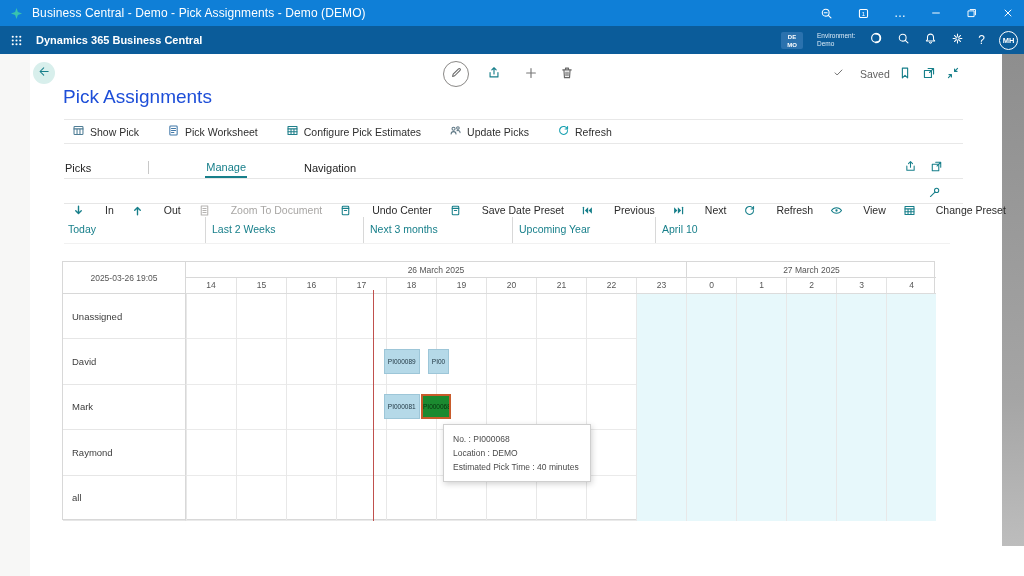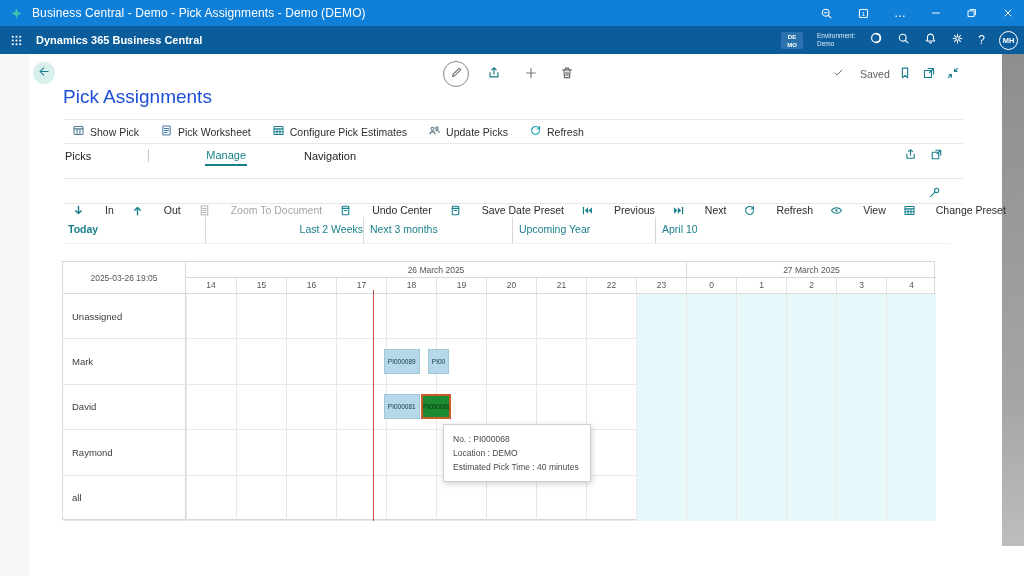--- a/index.html
+++ b/index.html
@@ -28,41 +28,41 @@
   .left-gutter{position:absolute;left:0;top:54px;width:30px;height:522px;background:#f7f7f6;}
   .right-band{position:absolute;left:1002px;top:54px;width:22px;height:492px;background:linear-gradient(to bottom,#8e8e8e,#a5a5a5 70%,#bdbdbd);}
 
   .back-btn{position:absolute;left:33px;top:62px;width:22px;height:22px;border-radius:50%;background:#d8efec;display:flex;align-items:center;justify-content:center;}
   .page-title{position:absolute;left:63px;top:86px;font-size:19px;color:#1d4ed8;font-weight:400;}
   .util{position:absolute;top:66px;display:flex;}
   .pencil-circle{position:absolute;left:443px;top:61px;width:26px;height:26px;border:1px solid #8a8886;border-radius:50%;display:flex;align-items:center;justify-content:center;}
   .saved{position:absolute;left:833px;top:67px;display:flex;align-items:center;gap:16px;font-size:10.5px;color:#616161;}
 
   
-  .cmdbar{position:absolute;left:64px;top:119px;width:899px;height:25px;border-top:1px solid #e8e8e8;border-bottom:1px solid #e8e8e8;display:flex;align-items:center;gap:21px;padding-left:8px;}
+  .cmdbar{position:absolute;left:64px;top:119px;width:899px;height:25px;border-top:1px solid #e8e8e8;border-bottom:1px solid #e8e8e8;display:flex;align-items:center;gap:28px;padding-left:8px;}
   .cmd-item{display:flex;align-items:center;gap:5px;font-size:10.5px;color:#2f2f2f;cursor:default;}
 
   
-  .tabrow{position:absolute;left:64px;top:144px;width:899px;height:23px;display:flex;align-items:center;gap:41px;}
+  .tabrow{position:absolute;left:64px;top:156px;width:899px;height:23px;display:flex;align-items:center;gap:41px;}
   .tab{font-size:11px;color:#242424;margin-right:15px;padding:3px 1px;}
   .tab.active{color:var(--accent,#177f8a);border-bottom:2px solid var(--accent,#177f8a);}
   .tab-div{width:1px;height:13px;background:#c8c8c8;margin-right:15px;}
   .tabrow .spacer{flex:1;}
   .tabrow .ticons{display:flex;gap:13px;margin-right:20px;}
 
   
   .actbar{position:absolute;left:64px;top:178px;width:899px;height:26px;border-top:1px solid #e6e6e6;border-bottom:1px solid #e6e6e6;display:flex;align-items:center;gap:17px;padding-left:8px;}
   .act-item{display:flex;align-items:flex-start;gap:20px;font-size:10.5px;color:#2b2b2b;cursor:default;white-space:nowrap;margin-top:40px;}
   .act-item.disabled{color:#a8a6a4;}
   .act-pin{position:absolute;right:22px;top:6px;}
 
   
   .quick{position:absolute;left:64px;top:217px;width:886px;height:27px;display:flex;border-bottom:1px solid #f1f1f1;}
   .q-item{font-size:10.5px;color:var(--accent,#177f8a);line-height:25px;padding-left:6px;border-left:1px solid #d8d8d8;cursor:default;}
-  .q-item:first-child{border-left:none;padding-left:4px;font-weight:bold;}
+  .q-item:first-child{border-left:none;padding-left:4px;}
 
   
   .gantt{position:absolute;left:62px;top:261px;width:873px;height:259px;border:1px solid #d8d8d8;background:#fff;}
   .g-datetime{position:absolute;left:0;top:0;width:123px;height:32px;border-right:1px solid #d8d8d8;border-bottom:1px solid #d8d8d8;font-size:8.5px;color:#555;display:flex;align-items:center;justify-content:center;}
   .g-days{position:absolute;left:123px;top:0;height:16px;display:flex;}
   .g-day{height:16px;font-size:8.5px;color:#555;text-align:center;line-height:16px;border-bottom:1px solid #d8d8d8;}
   .g-day + .g-day{border-left:1px solid #d8d8d8;}
   .g-hours{position:absolute;left:123px;top:16px;height:16px;display:flex;border-bottom:1px solid #dcdcdc;}
   .g-hour{width:50px;height:15px;font-size:8.5px;color:#555;text-align:center;line-height:15px;border-left:1px solid #e3e3e3;}
   .g-hour:first-child{border-left:none;}
@@ -371,21 +371,21 @@
           </svg></span>
       </div>
       <span class="act-pin"><svg width="13" height="13" viewBox="0 0 16 16" fill="none" stroke="#177f8a" stroke-width="1.3" stroke-linecap="round" stroke-linejoin="round">
           <circle cx="10.6" cy="5.4" r="2.6"></circle>
           <path d="M8.6 7.4 3 13"></path>
         </svg></span>
     </div>
 
   <div class="quick" id="quick">
       <div class="q-item" style="width: 141px;">Today</div>
-      <div class="q-item" style="width: 158px; text-align: right;">Last 2 Weeks</div>
+      <div class="q-item" style="width: 158px;">Last 2 Weeks</div>
       <div class="q-item" style="width: 149px;">Next 3 months</div>
       <div class="q-item" style="width: 143px;">Upcoming Year</div>
       <div class="q-item" style="width: 140px;">April 10</div>
     </div>
 
   <div class="gantt">
     <div class="g-datetime">2025-03-26 19:05</div>
     <div class="g-days" id="gdays">
         <div class="g-day" style="width: 500px;">26 March 2025</div>
         <div class="g-day" style="width: 250px;">27 March 2025</div>
@@ -402,22 +402,22 @@
         <div class="g-hour">22</div>
         <div class="g-hour">23</div>
         <div class="g-hour">0</div>
         <div class="g-hour">1</div>
         <div class="g-hour">2</div>
         <div class="g-hour">3</div>
         <div class="g-hour">4</div>
       </div>
     <div class="g-labels" id="glabels">
         <div class="g-label" style="height: 45.4px;">Unassigned</div>
+        <div class="g-label" style="height: 45.4px;">David</div>
         <div class="g-label" style="height: 45.4px;">Mark</div>
-        <div class="g-label" style="height: 45.4px;">David</div>
         <div class="g-label" style="height: 45.4px;">Raymond</div>
         <div class="g-label" style="height: 45.4px;">all</div>
       </div>
     <div class="g-timeline" id="gtimeline">
         <div class="g-shade" style="left: 450px; width: 300px;"></div>
         <div class="g-grid"></div>
         <div class="g-row" style="height: 45.4px;"></div>
         <div class="g-row" style="height: 45.4px;"></div>
         <div class="g-row" style="height: 45.4px;"></div>
         <div class="g-row" style="height: 45.4px;"></div>

